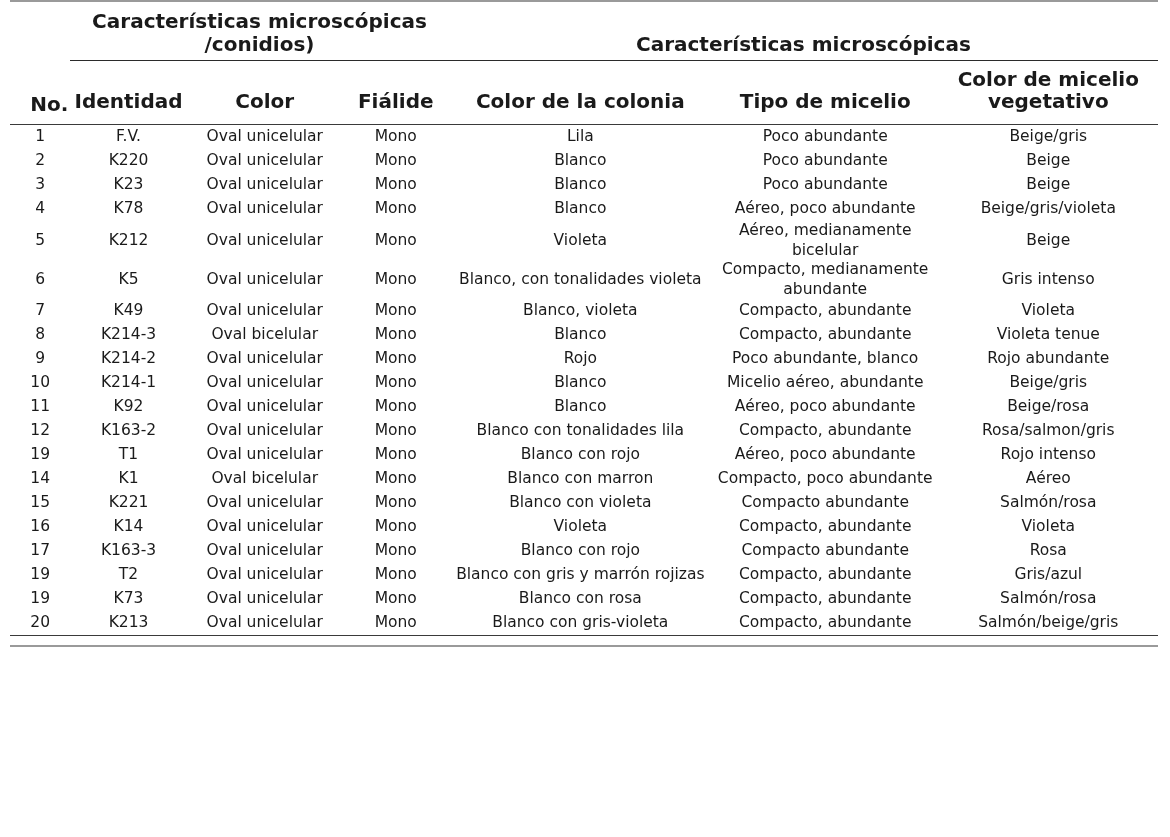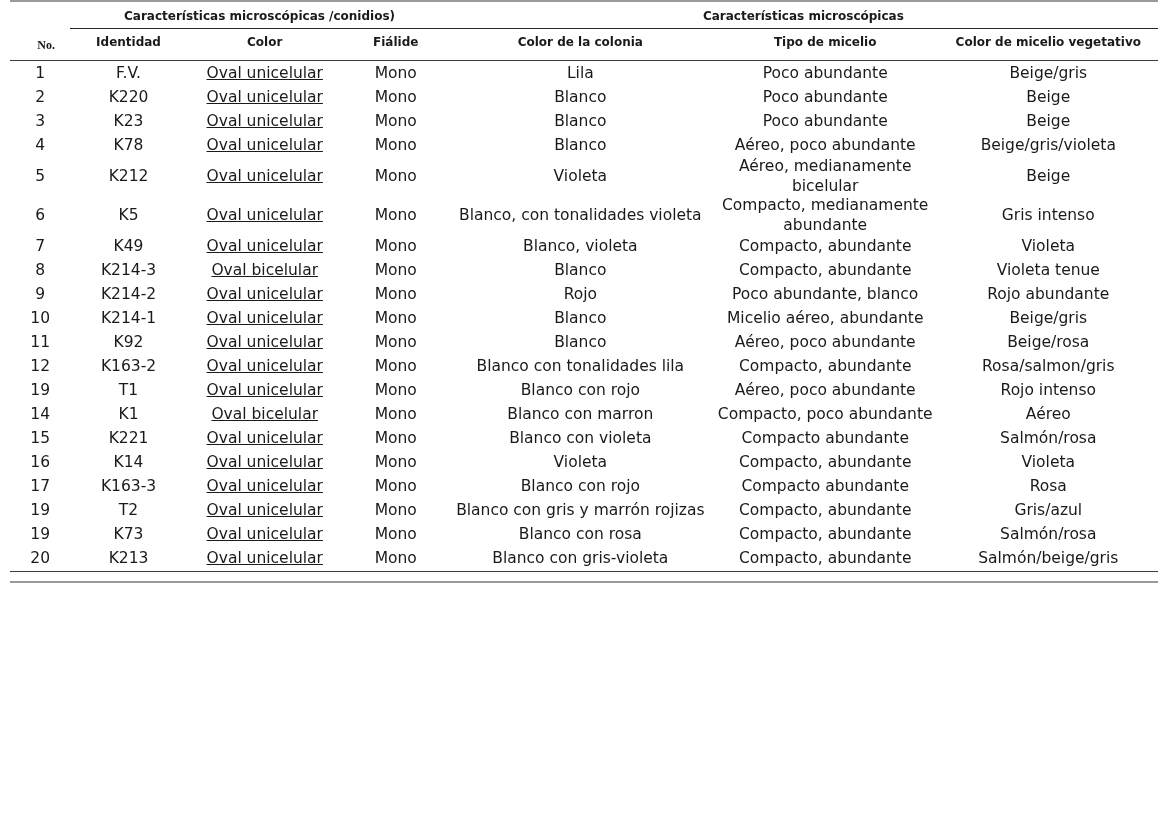--- a/index.html
+++ b/index.html
@@ -48,33 +48,32 @@
   }
   .head-rule-row > td {
     border-bottom: 1.6px solid #3a3a3a;
     height: 5px;
     padding: 0;
   }
 
   
   th {
     font-weight: bold;
-    font-size: 12px;
+    font-size: 20px;
     line-height: 1.14;
     vertical-align: bottom;
     padding: 0 2px 3px 2px;
     text-align: center;
     margin-top: 32px;
   }
   th.no-head {
     vertical-align: bottom;
     padding-bottom: 3px;
-    text-align: center;
+    text-align: right;
     padding-left: 14px;
-    font-family: Liberation Serif, serif;
   }
   th.group-head {
     padding-bottom: 4px;
     vertical-align: bottom;
   }
   th.sub-head {
     padding-top: 7px;
     padding-bottom: 6px;
     vertical-align: bottom;
   }
@@ -83,21 +82,21 @@
   td.cell {
     text-align: center;
     vertical-align: middle;
     line-height: 1.255;
     padding: 0 3px;
     font-size: 15.5px;
     height: 24px;
   }
   td.c-no   { width: 58px;  }
   td.c-id   { width: 112px; margin-top: 23px; }
-  td.c-form { width: 150px; text-decoration: underline; }
+  td.c-form { width: 150px; }
   td.c-fial { width: 102px; }
   td.c-col  { width: 253px; }
   td.c-tipo { width: 218px; }
   td.c-mic  { width: 211px; }
 
   col.w-no   { width: 58px;  }
   col.w-id   { width: 112px; }
   col.w-form { width: 150px; }
   col.w-fial { width: 102px; }
   col.w-col  { width: 253px; }

